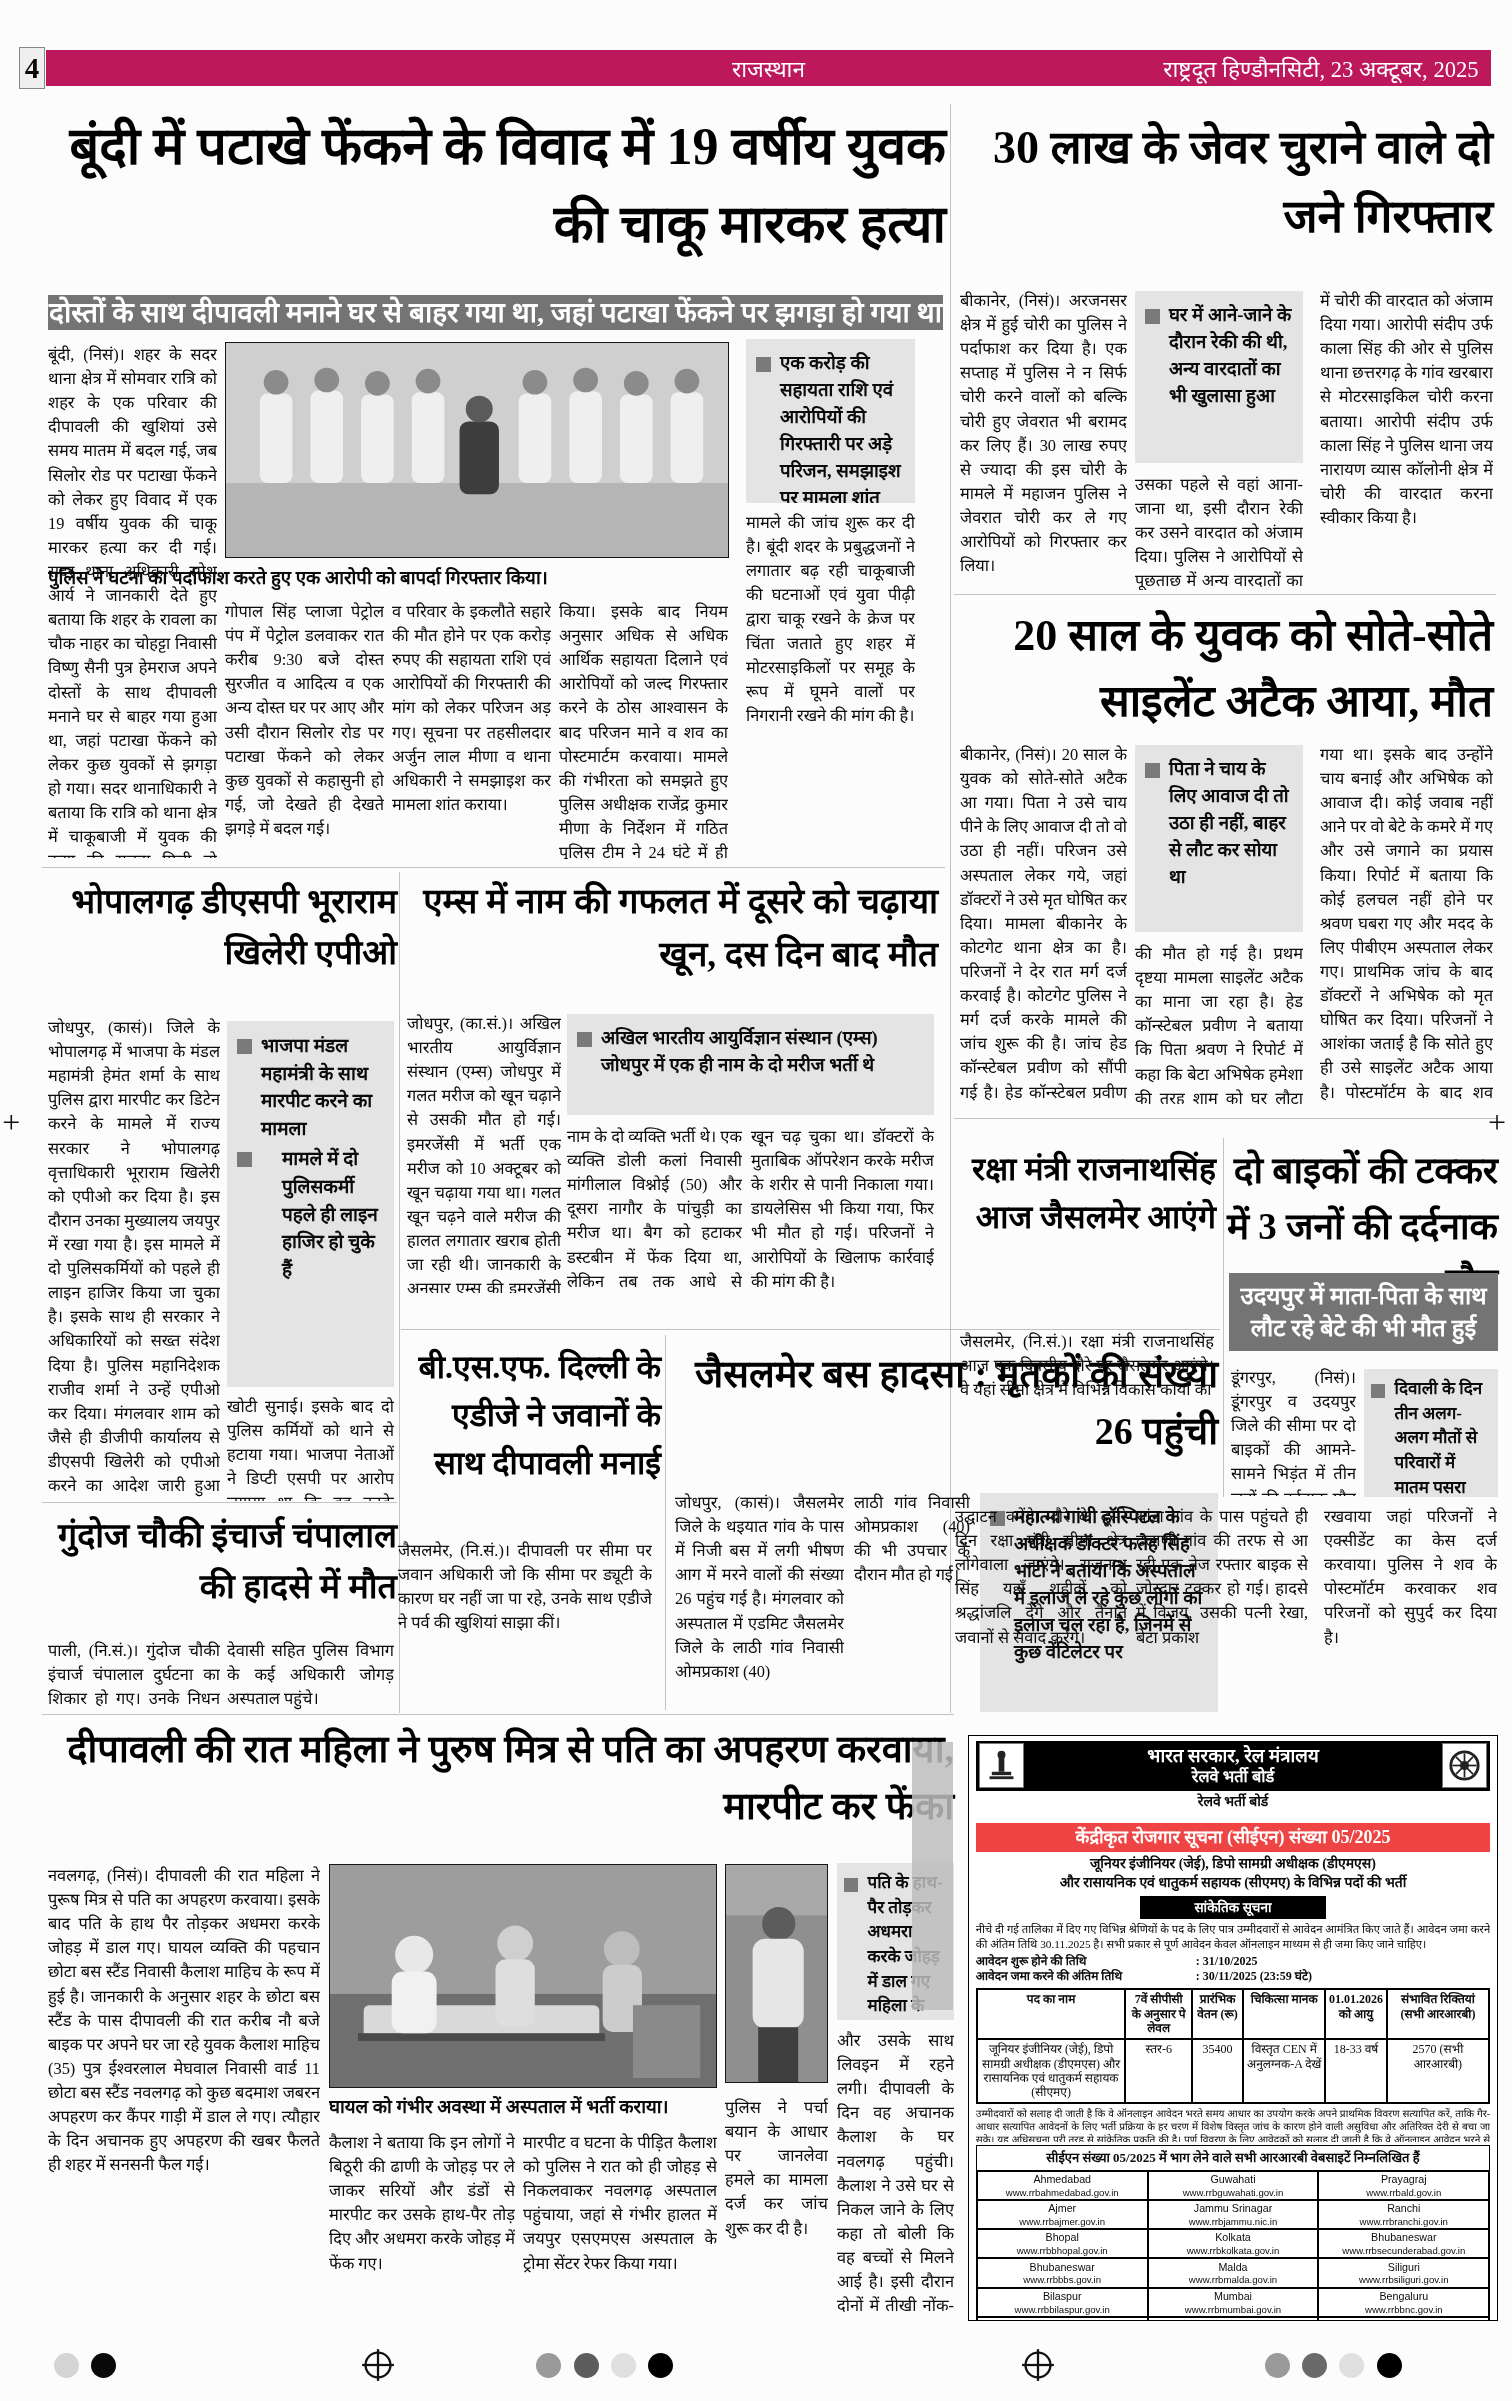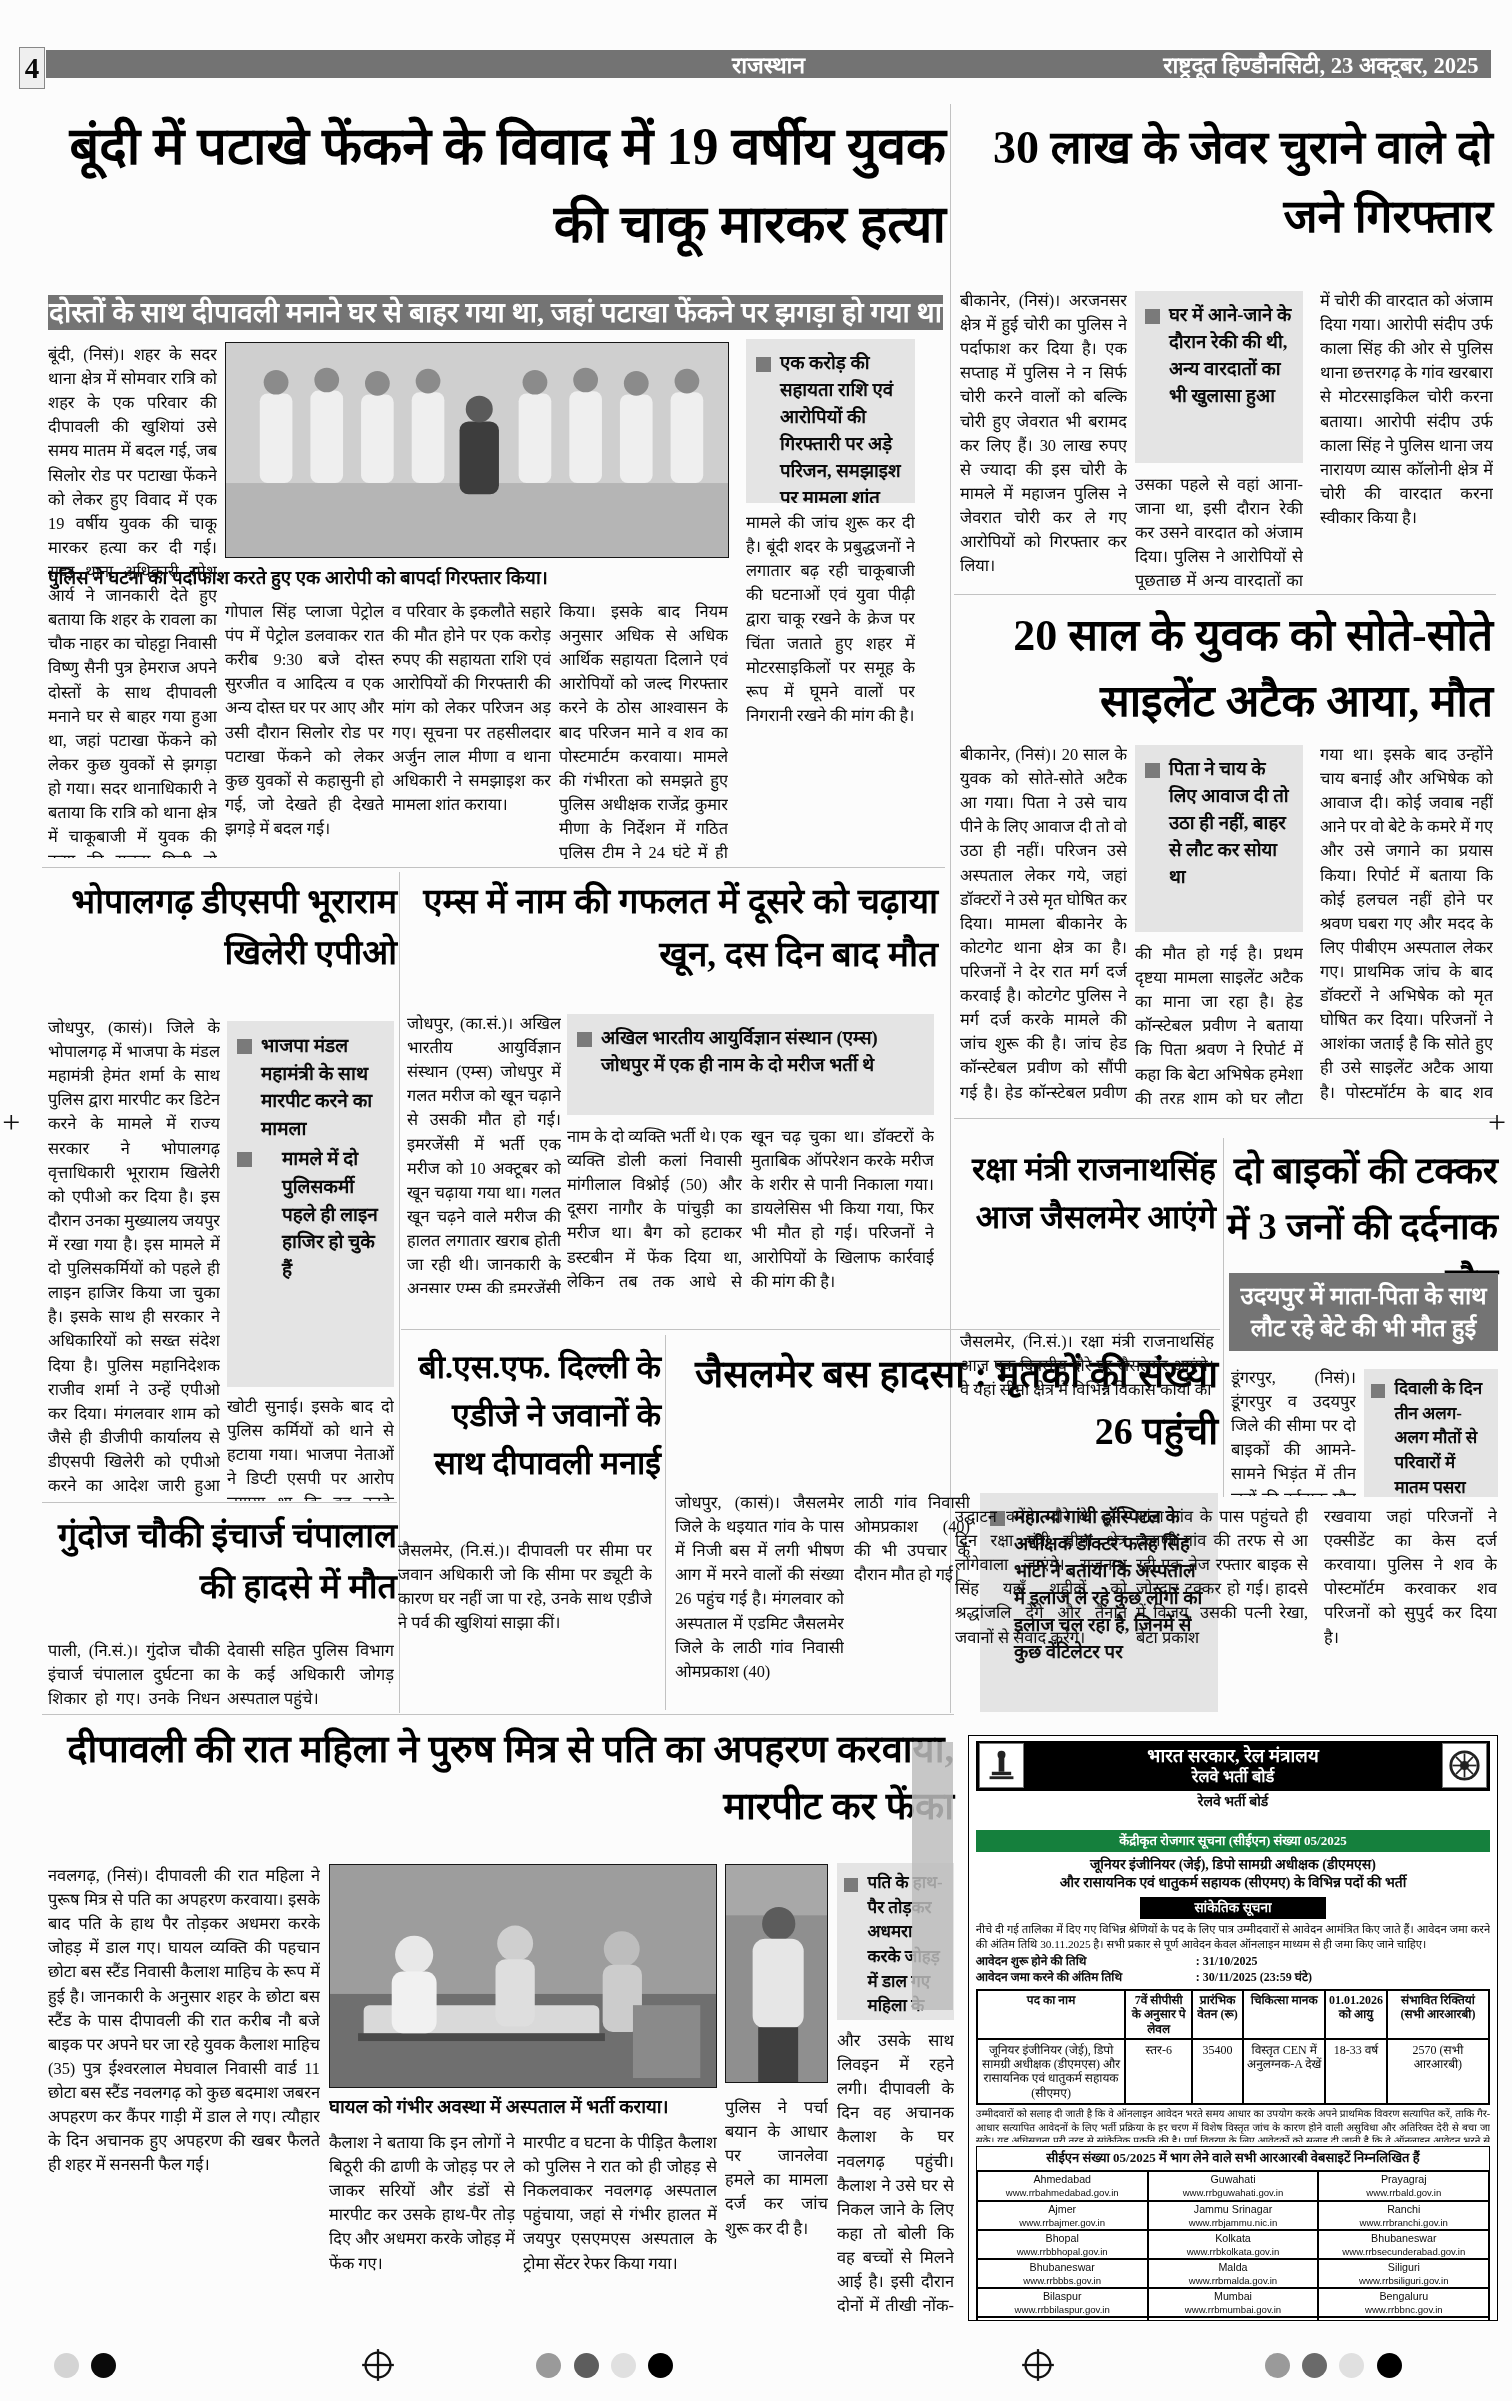--- a/index.html
+++ b/index.html
@@ -1,22 +1,22 @@
 <!DOCTYPE html>
 <html style="font-size:9px"><head>
 <meta charset="utf-8">
 <style>
   html,body{margin:0;padding:0;background:#e9e9e9;}
   #page{position:relative;width:1512px;height:2401px;background:#fcfcfc;overflow:hidden;
         font-family:"Liberation Serif","DejaVu Serif",serif;color:#0b0b0b;}
   
   .pagenum{position:absolute;left:19px;top:47px;width:24px;height:40px;background:#efefef;border:0.6px solid #888;
            display:flex;align-items:center;justify-content:center;font-size:29px;font-weight:bold;}
-  .masthead{position:absolute;left:46px;top:50px;width:1445px;height:28px;background:#737373;color:#fff;
-            display:flex;align-items:center;font-weight:bold;font-size:22.6px;}
+  .masthead{position:absolute;left:46px;top:50px;width:1445px;height:36px;background:#be185d;color:#fff;
+            display:flex;align-items:center;font-weight:normal;font-size:22.6px;}
   .masthead .c{position:absolute;left:0;right:0;text-align:center;}
   .masthead .r{position:absolute;right:12.4px;}
   
   .hl{position:absolute;font-weight:bold;text-align:right;line-height:1.5;color:#000;}
   .graybar{position:absolute;background:#747474;color:#fff;font-weight:bold;display:flex;align-items:center;
            justify-content:center;text-align:center;line-height:1.35;}
   .col{position:absolute;font-size:16.4px;line-height:1.47;text-align:justify;overflow:hidden;}
   .caption{position:absolute;font-weight:bold;font-size:18.6px;line-height:1.3;overflow:hidden;}
   .infobox{position:absolute;background:#e4e4e4;padding:11.3px 10.2px;box-sizing:border-box;overflow:hidden;}
   .ib-item{display:flex;gap:9px;font-weight:bold;line-height:1.45;}
@@ -28,21 +28,21 @@
   .hrule{position:absolute;height:1.1px;background:#c2c2c2;}
   .shadowstrip{position:absolute;background:#bdbdbd;opacity:.85;}
   
   .ad{position:absolute;left:968px;top:1735px;width:530px;height:586px;border:1.7px solid #000;background:#fff;
       box-sizing:border-box;padding:4.5px 6.8px;font-size:12px;line-height:1.3;overflow:hidden;}
   .ad-head{background:#000;color:#fff;display:flex;align-items:center;height:50px;padding:0 3.4px;}
   .ad-head .logo{width:43px;height:43px;background:#fff;border:0.6px solid #777;display:flex;align-items:center;justify-content:center;}
   .ad-head .ttl{flex:1;text-align:center;font-weight:bold;line-height:1.25;}
   .ad-head .t1{font-size:18.6px;} .ad-head .t2{font-size:16.4px;}
   .ad-board{text-align:center;font-weight:bold;font-size:14px;margin-top:2.3px;}
-  .ad-cen{background:#15803d;color:#fff;text-align:center;font-weight:bold;font-size:13px;padding:2.8px 0;margin-top:19px;}
+  .ad-cen{background:#ef4444;color:#fff;text-align:center;font-weight:bold;font-size:18px;padding:2.8px 0;margin-top:12px;}
   .ad-posts{text-align:center;font-weight:bold;font-size:14px;line-height:1.3;margin-top:3.4px;}
   .ad-notice{background:#000;color:#fff;font-weight:bold;font-size:13.6px;width:186px;margin:4.5px auto 0;text-align:center;padding:2.3px 0;}
   .ad-intro{margin-top:3.4px;font-size:11.3px;text-align:justify;max-height:47px;overflow:hidden;}
   .ad-dates{margin-top:2.3px;font-weight:bold;font-size:12px;}
   .ad-dates .row{display:flex;} .ad-dates .lb{width:220px;}
   .ad-table{display:grid;grid-template-columns:29% 13% 10% 16% 12% 20%;border:1.1px solid #000;margin-top:3.4px;font-size:12px;line-height:1.2;}
   .ad-table div{border:0.6px solid #000;padding:2.3px 2.8px;text-align:center;}
   .ad-table .h{font-weight:bold;}
   .ad-note{margin-top:2.8px;font-size:10.2px;text-align:justify;max-height:35px;overflow:hidden;}
   .sites{border:1.7px solid #000;margin-top:3.4px;}

